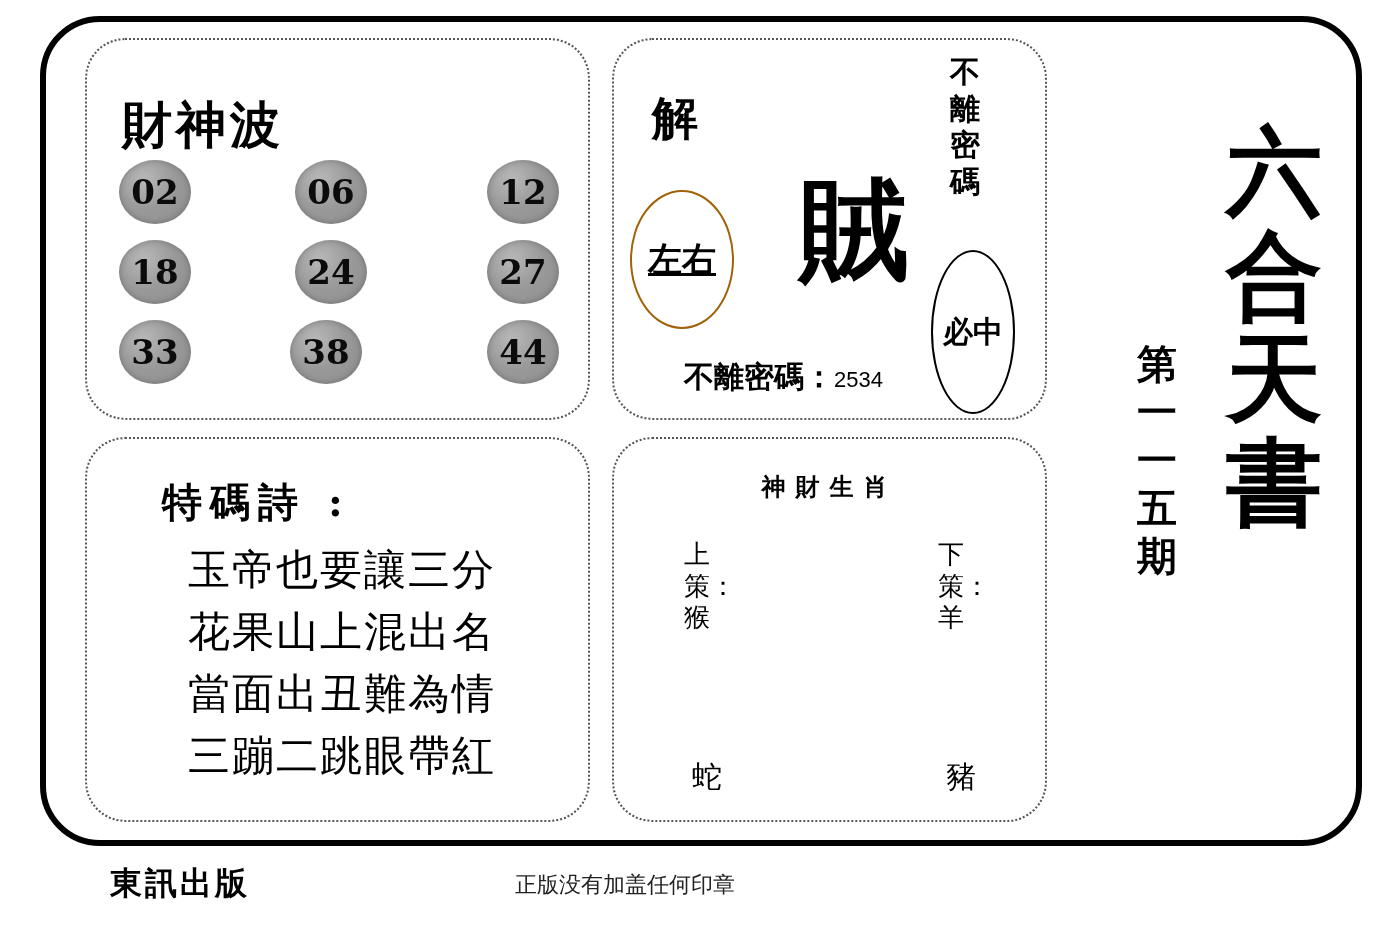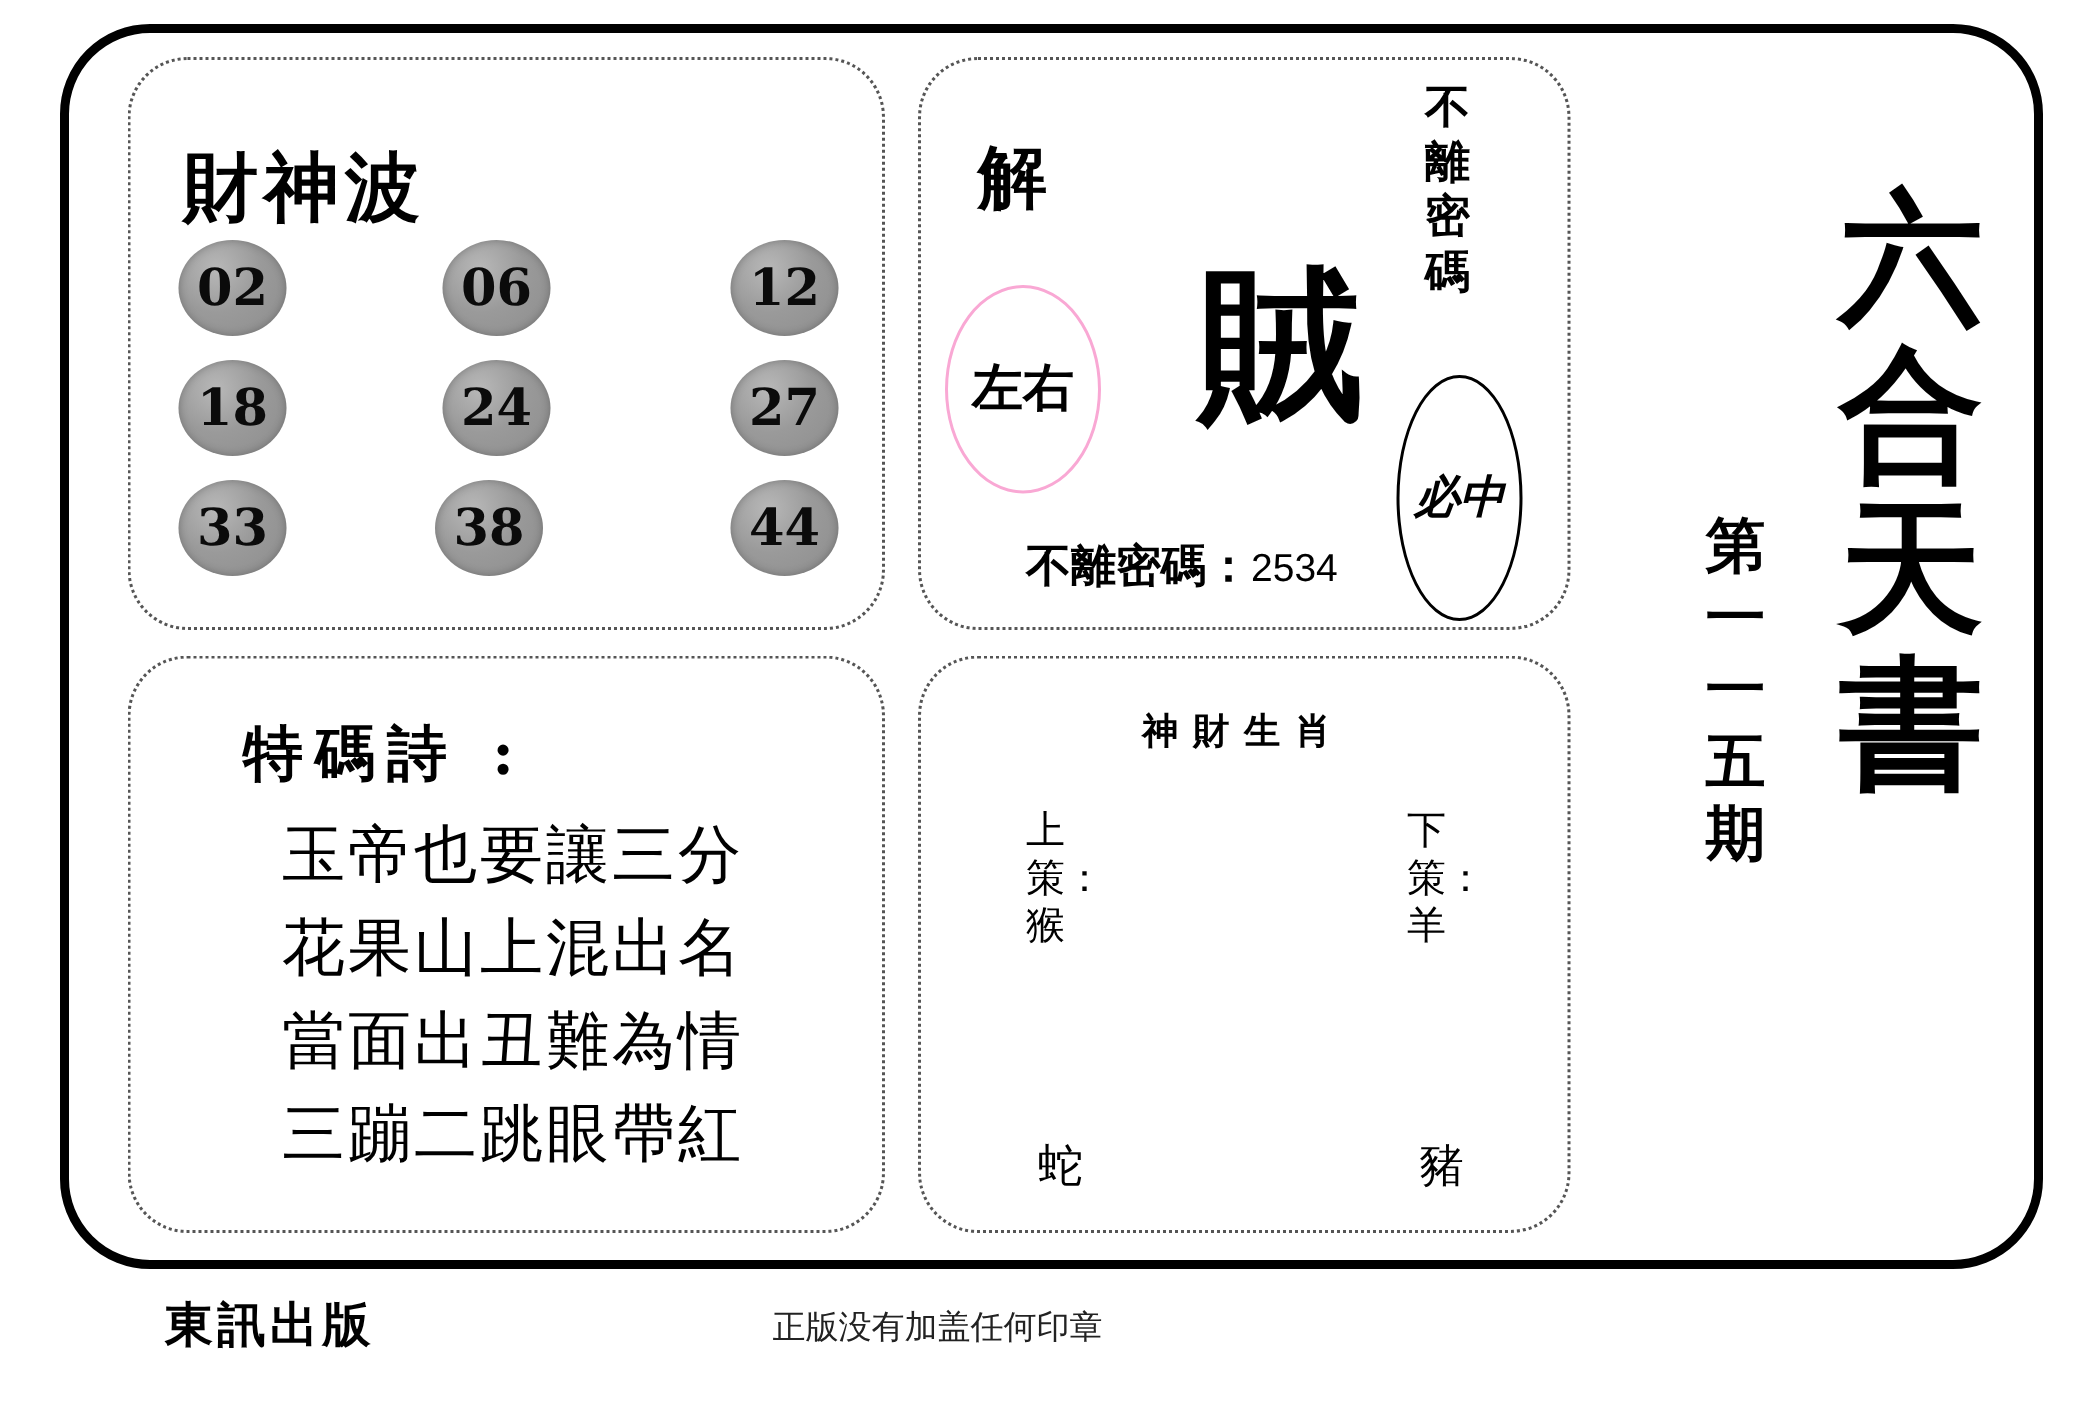--- a/index.html
+++ b/index.html
@@ -97,30 +97,31 @@
     font-size: 46px;
     font-weight: bold;
     font-family: "DejaVu Serif", serif;
   }
   .lr-oval {
     position: absolute;
     left: 16px;
     top: 150px;
     width: 100px;
     height: 135px;
-    border: 2px solid #f9a8d4;
+    border: 2px solid #a16207;
     border-radius: 50%;
     display: flex;
     flex-direction: column;
     align-items: center;
     justify-content: center;
     line-height: 1.05;
     font-size: 34px;
     font-weight: bold;
     font-family: "DejaVu Serif", serif;
+    text-decoration: underline;
   }
   .big-word {
     position: absolute;
     left: 145px;
     top: 135px;
     width: 190px;
     text-align: center;
     font-size: 110px;
     font-weight: bold;
     font-family: "DejaVu Serif", serif;
@@ -146,33 +147,32 @@
     border: 2px solid #000;
     border-radius: 50%;
     display: flex;
     flex-direction: column;
     align-items: center;
     justify-content: center;
     font-size: 30px;
     font-weight: bold;
     line-height: 1.25;
     font-family: "DejaVu Serif", serif;
-    font-style: italic;
   }
   .code-line {
     position: absolute;
     left: 70px;
     bottom: 20px;
     font-size: 30px;
     font-weight: bold;
     font-family: "DejaVu Serif", serif;
     white-space: nowrap;
   }
   .code-line .code-num {
-    font-size: 26px;
+    font-size: 22px;
     font-weight: normal;
     font-family: "Liberation Sans", sans-serif;
   }
 
   
   .panel-poem {
     left: 85px;
     top: 437px;
     width: 505px;
     height: 385px;

